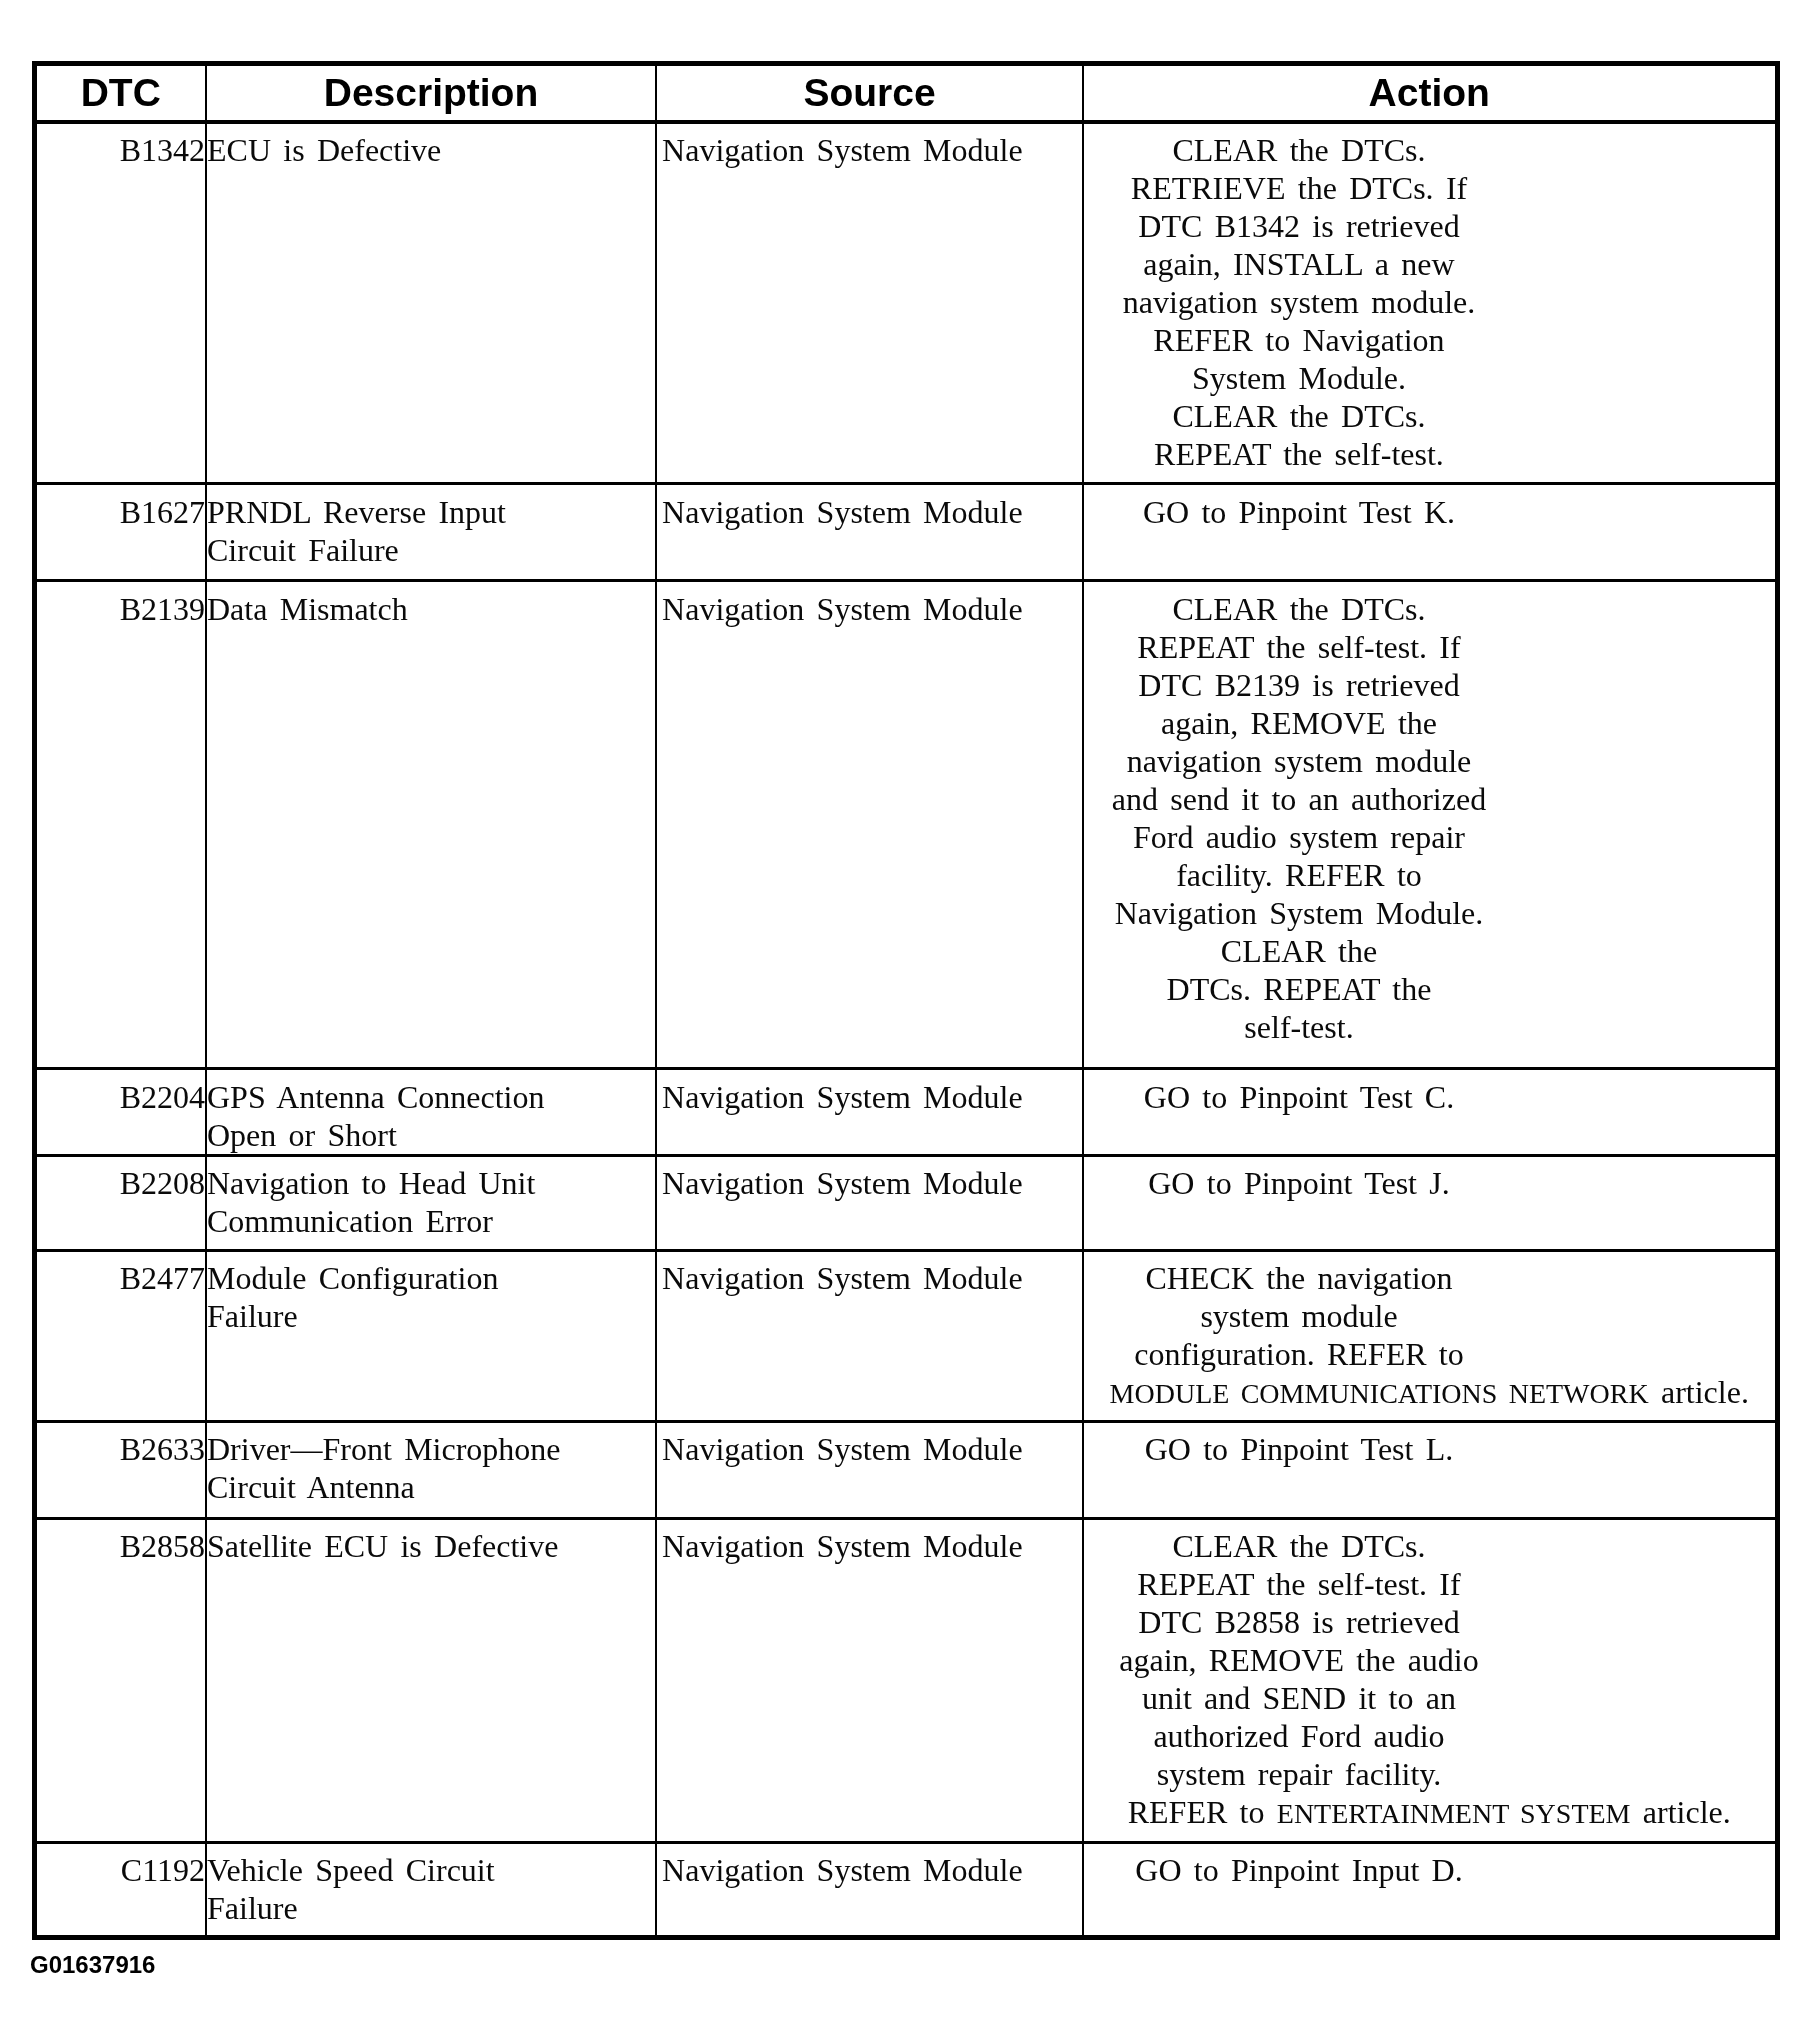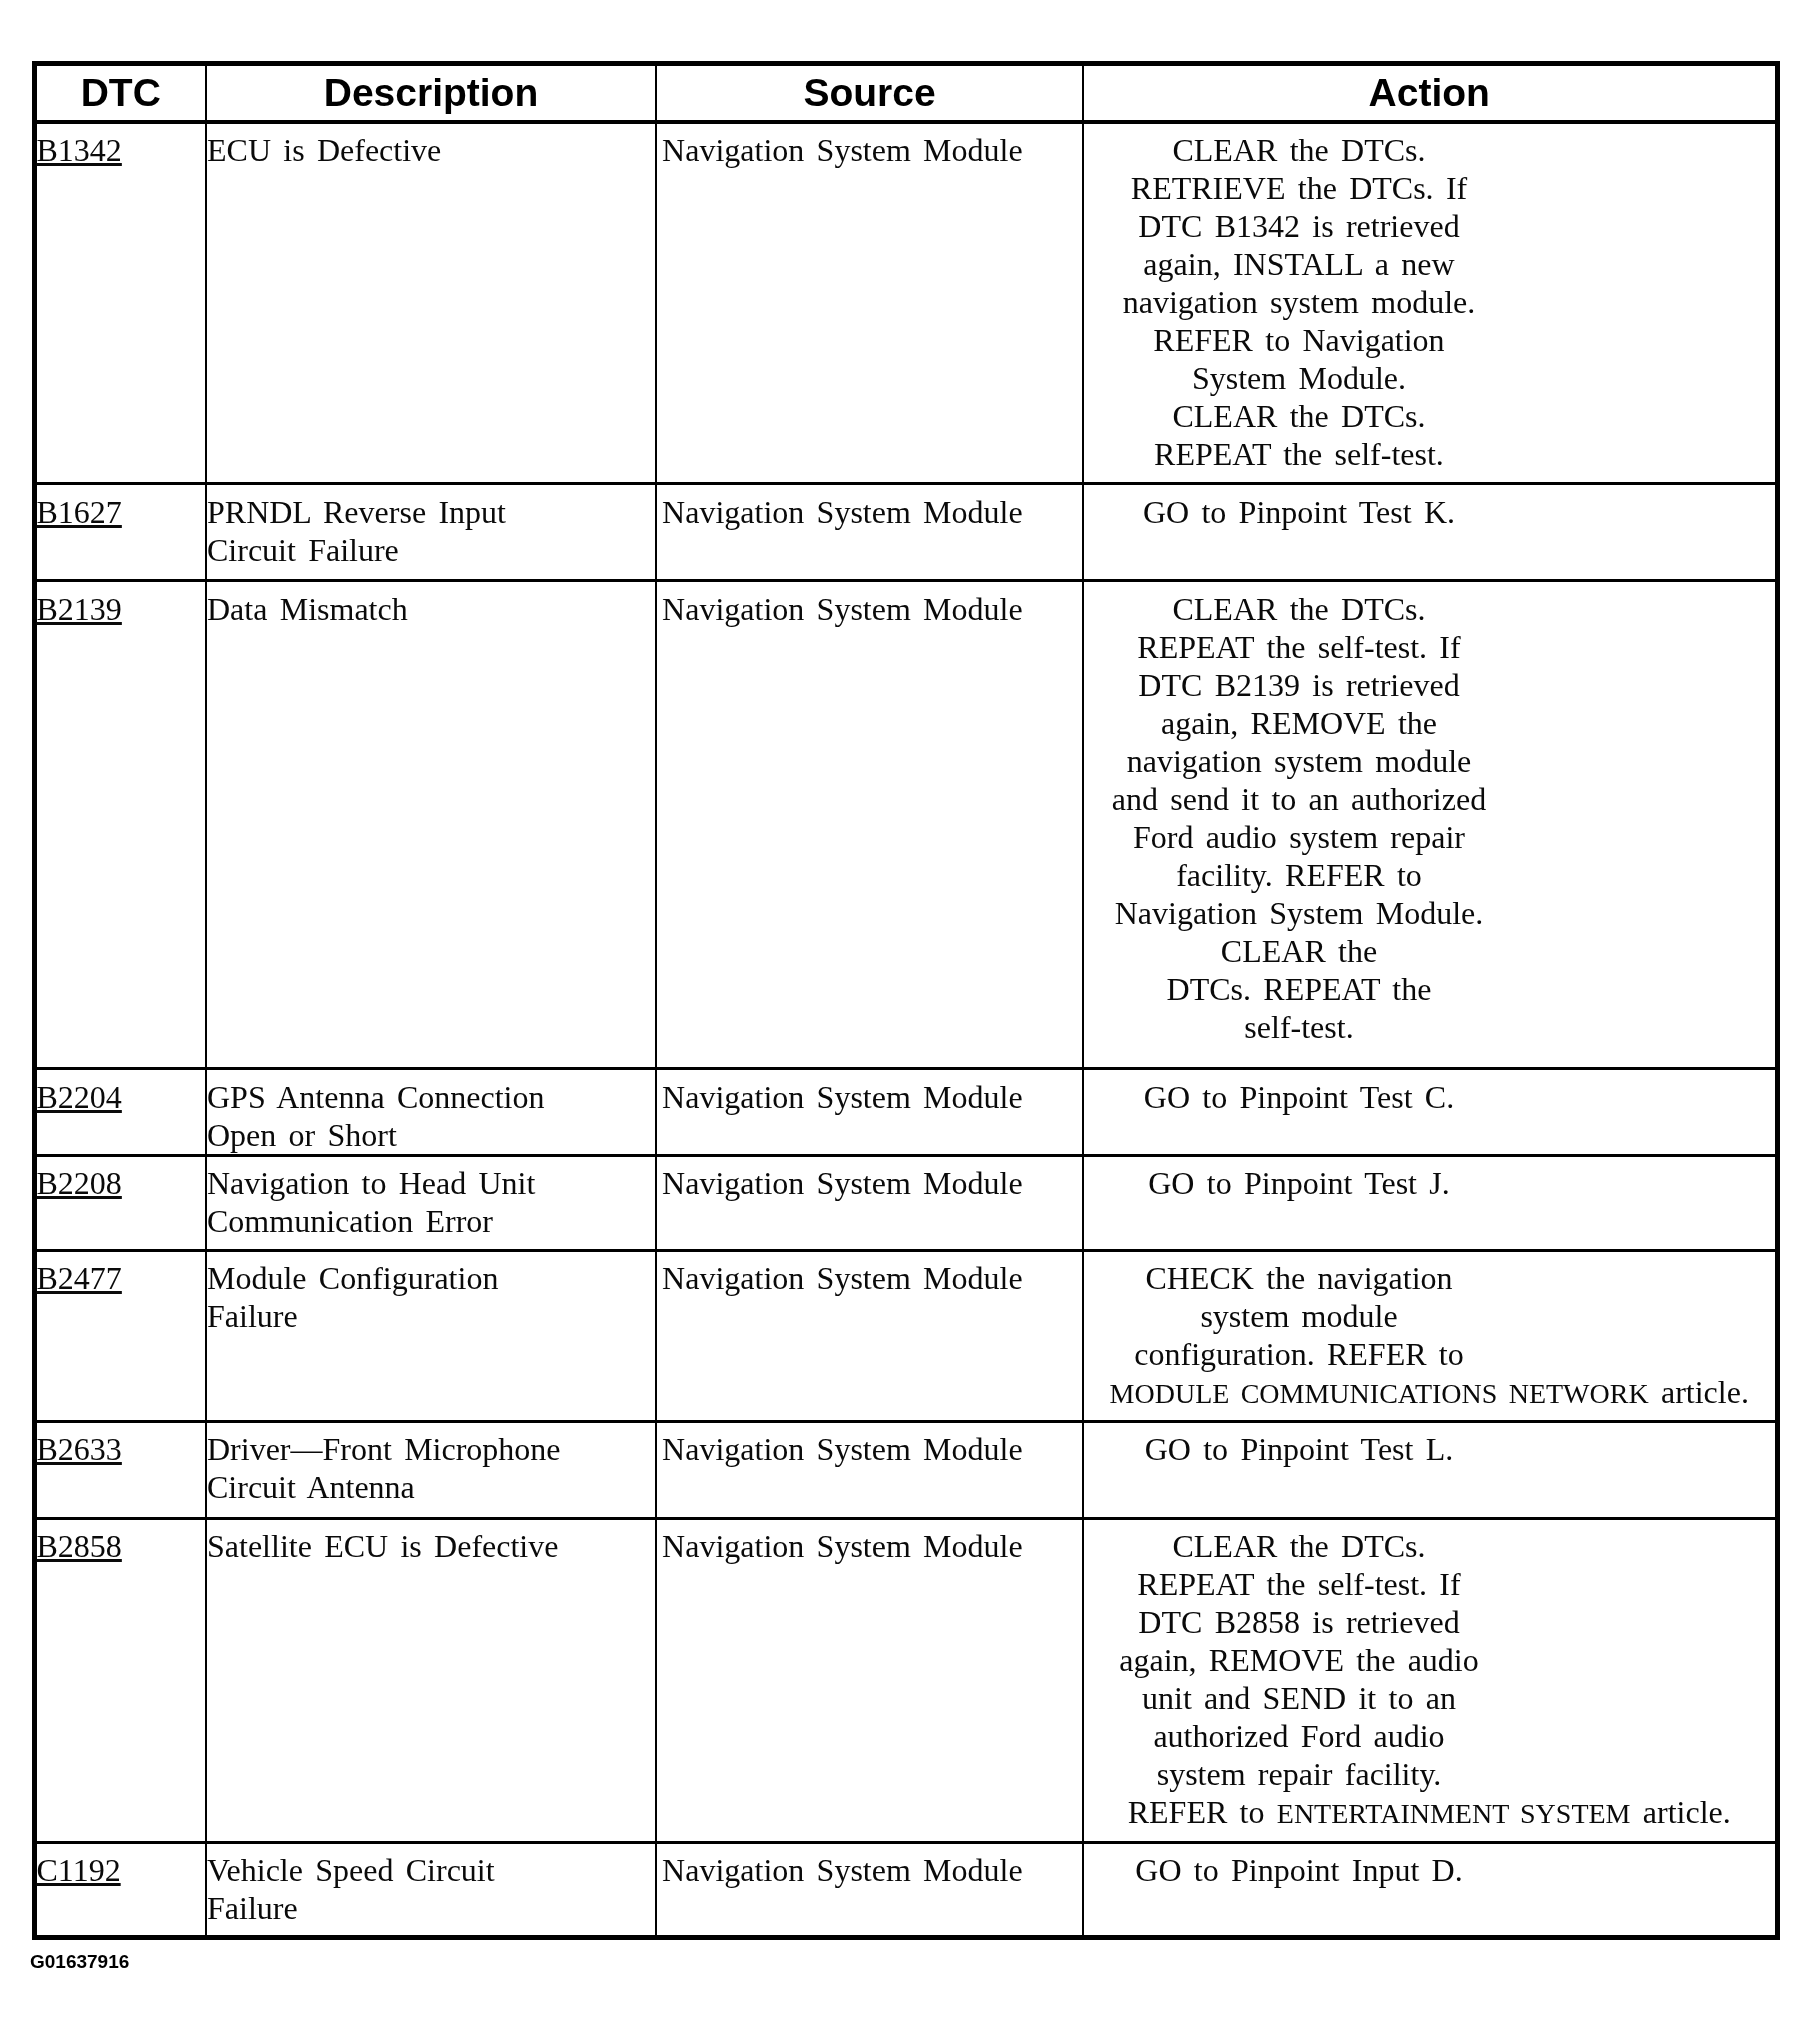--- a/index.html
+++ b/index.html
@@ -32,40 +32,40 @@
   }
   .dtc-table td{
     border-top-width:3.4px;
     border-bottom-width:3.4px;
     vertical-align:top;
     font-size:32px;
     line-height:38px;
     word-spacing:4.3px;
     padding:7.7px 0 0 0;
   }
-  .cell-dtc{text-align:left;text-decoration:underline;}
+  .cell-dtc{text-align:right;}
   .cell-desc{text-align:left;white-space:pre-line;}
   .cell-source{text-align:left;padding-left:5.1px !important;}
   .cell-action{}
   .action-box{
     width:430px;
     text-align:center;
     white-space:pre-line;
   }
   .action-ref{
     width:100%;
     text-align:center;
     white-space:nowrap;
   }
   .ref-caps{font-size:28px;}
   .figure-caption{
     position:absolute;left:30px;top:1951px;
     font-family:"Liberation Sans", sans-serif;
     font-weight:bold;
-    font-size:19px;
+    font-size:24px;
     color:#000;
   }
 </style>
 </head>
 <body>
 
 <table class="dtc-table">
   <colgroup>
     <col style="width:172px">
     <col style="width:450px">

